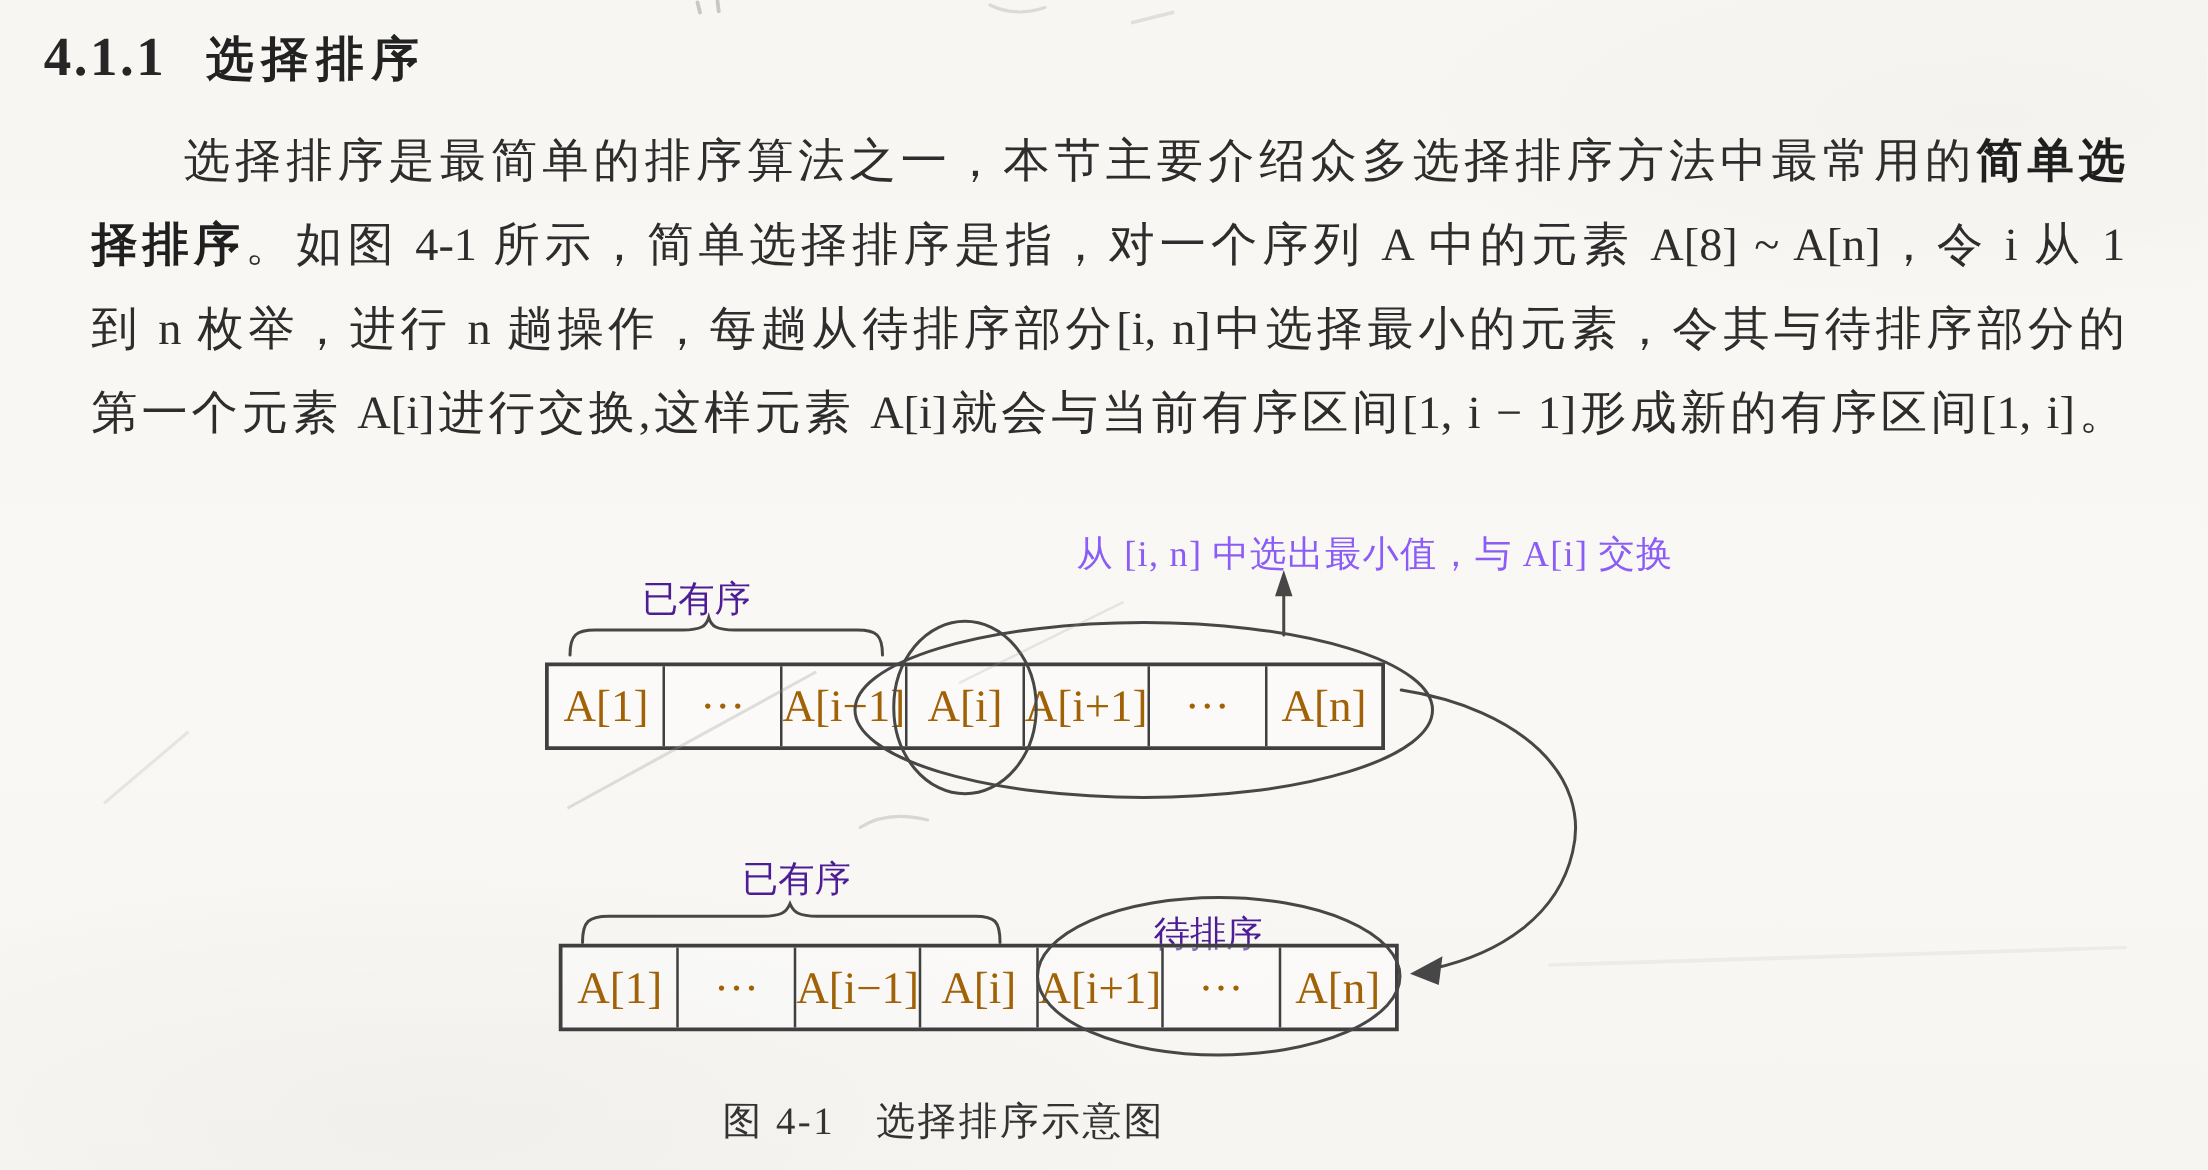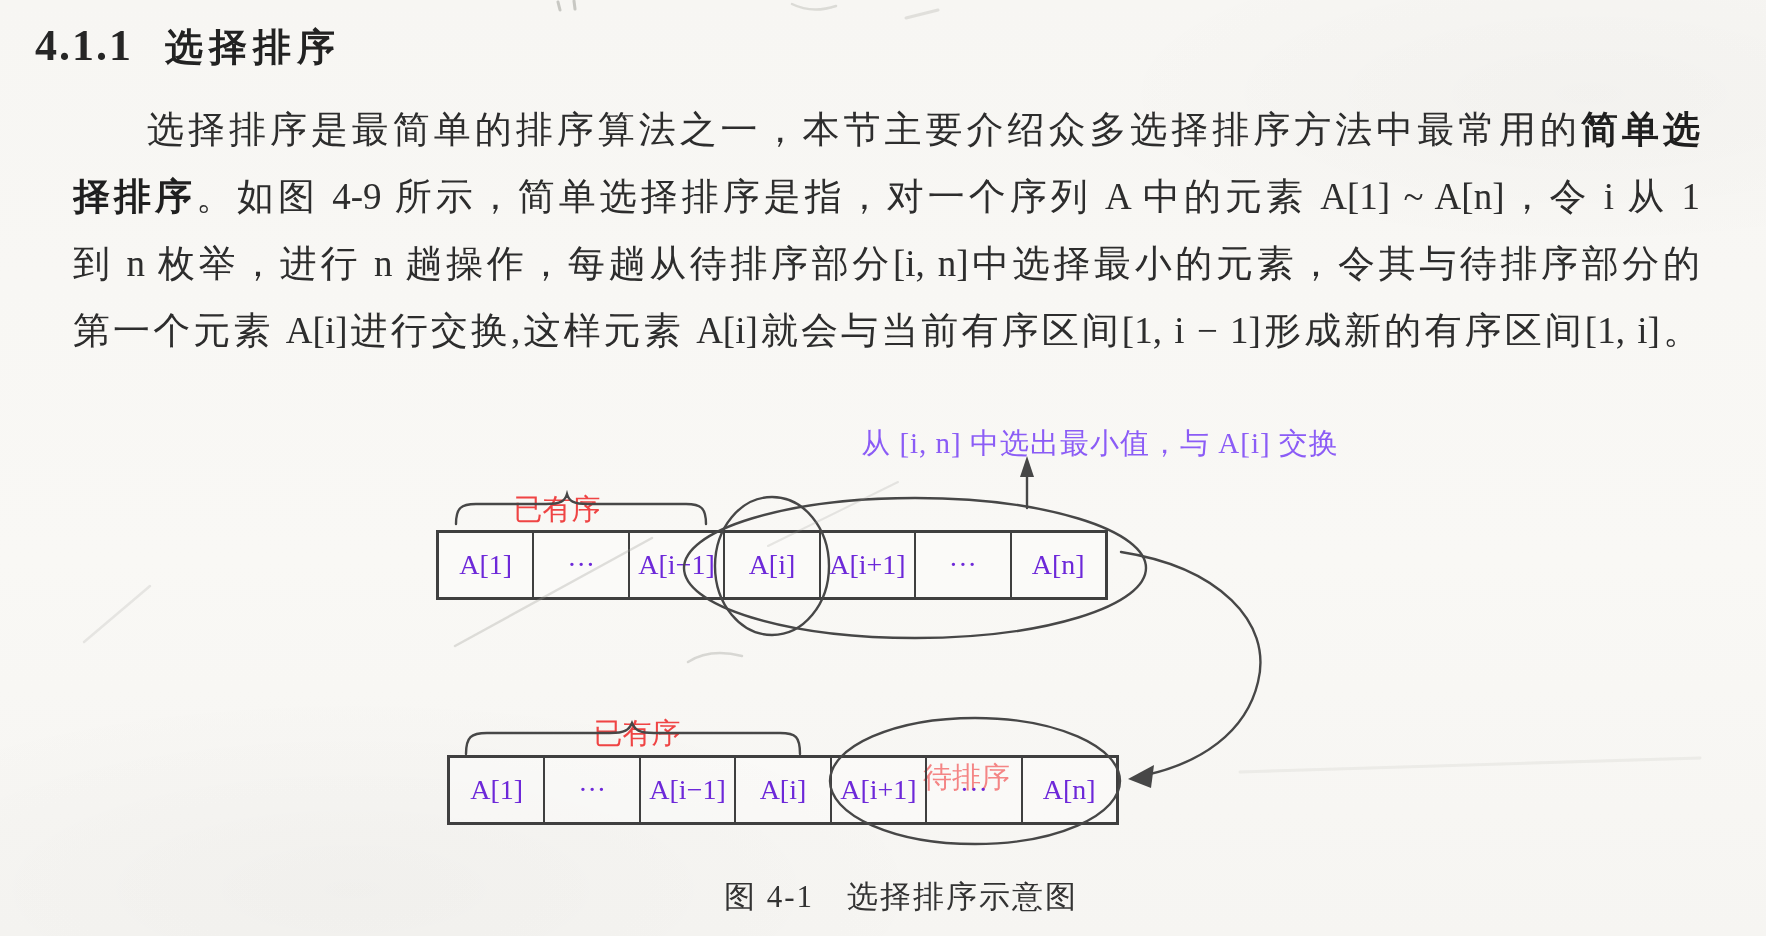--- a/index.html
+++ b/index.html
@@ -19,43 +19,43 @@
   .heading{left:35px;top:20px;display:flex;align-items:baseline;gap:32px;}
   .heading .num{font-size:44px;font-weight:bold;letter-spacing:2px;color:#262626;}
   .heading .title{font-size:38px;font-weight:bold;font-family:"Liberation Sans","DejaVu Sans",sans-serif;letter-spacing:6px;color:#222;}
   
   .para{left:73px;top:96px;width:1627px;font-size:37px;color:#2d2d2d;}
   .para .line{line-height:67px;height:67px;white-space:nowrap;}
   .para .just{text-align:justify;text-align-last:justify;white-space:normal;height:67px;overflow:hidden;}
   .para .indent{text-indent:74px;}
   .para b{font-weight:bold;color:#1f1f1f;}
   
-  .fig-label{font-size:29px;color:#ef4444;text-align:center;margin-top:30px;}
+  .fig-label{font-size:29px;color:#4c1d95;text-align:center;}
   .annotation{left:800px;top:424px;width:600px;font-size:29px;color:#8b5cf6;text-align:center;letter-spacing:1px;}
   .arr{display:flex;border:3px solid #3f3f3f;background:rgba(255,255,255,0.35);}
-  .arr .cell{flex:1;border-right:2.5px solid #3f3f3f;display:flex;align-items:center;justify-content:center;font-size:28px;color:#6d28d9;}
+  .arr .cell{flex:1;border-right:2.5px solid #3f3f3f;display:flex;align-items:center;justify-content:center;font-size:36px;color:#a16207;}
   .arr .cell:last-child{border-right:none;}
   .arr-top{left:436px;top:530px;width:666px;height:64px;}
   .arr-bottom{left:447px;top:755px;width:666px;height:64px;}
-  .caption{left:578px;top:876px;width:500px;font-size:31px;color:#333;text-align:right;letter-spacing:2px;}
+  .caption{left:578px;top:876px;width:500px;font-size:31px;color:#333;text-align:left;letter-spacing:2px;}
   svg.overlay{position:absolute;left:0;top:0;width:1766px;height:936px;pointer-events:none;}
   .shape{fill:none;stroke:#474747;stroke-width:2.4;stroke-linecap:round;}
   .faint{fill:none;stroke:#9a9a94;stroke-linecap:round;}
 </style>
 </head>
 <body>
 
 <div class="abs heading">
   <span class="num">4.1.1</span>
   <span class="title">选择排序</span>
 </div>
 
 <div class="abs para">
   <div class="line just indent"><span>选择排序是最简单的排序算法之一，本节主要介绍众多选择排序方法中最常用的</span><b>简单选</b><span></span></div>
-  <div class="line just"><span></span><b>择排序</b><span>。如图 4-9 所示，简单选择排序是指，对一个序列 A 中的元素 A[1] ~ A[n]，令 i 从 1</span></div>
+  <div class="line just"><span></span><b>择排序</b><span>。如图 4-1 所示，简单选择排序是指，对一个序列 A 中的元素 A[8] ~ A[n]，令 i 从 1</span></div>
   <div class="line just"><span>到 n 枚举，进行 n 趟操作，每趟从待排序部分[i, n]中选择最小的元素，令其与待排序部分的</span><b></b><span></span></div>
   <div class="line just"><span>第一个元素 A[i]进行交换,这样元素 A[i]就会与当前有序区间[1, i − 1]形成新的有序区间[1, i]。</span><b></b><span></span></div>
 </div>
 
 <div class="abs annotation">从 [i, n] 中选出最小值，与 A[i] 交换</div>
 
 <div class="abs fig-label" style="left:507px;top:460px;width:100px;">已有序</div>
 
 <div class="abs arr arr-top">
   <div class="cell">A[1]</div>

